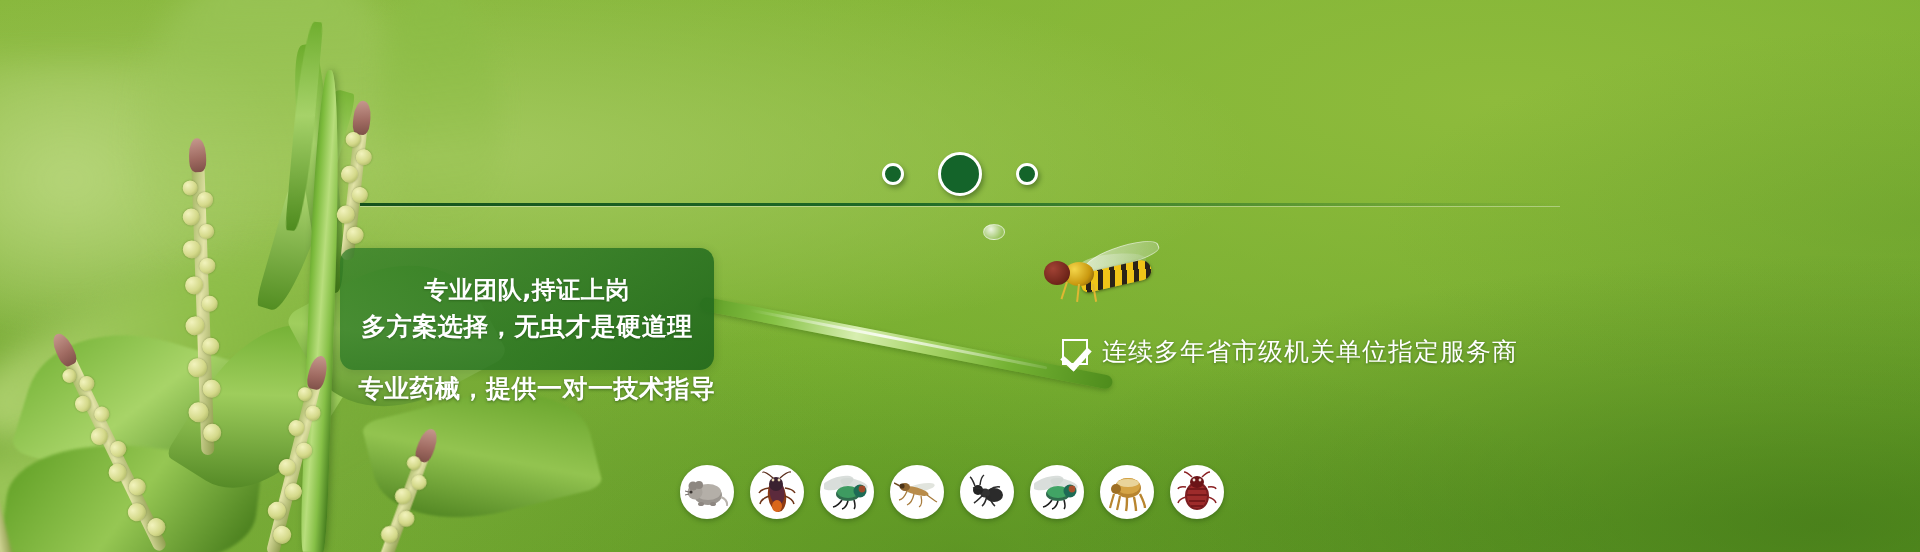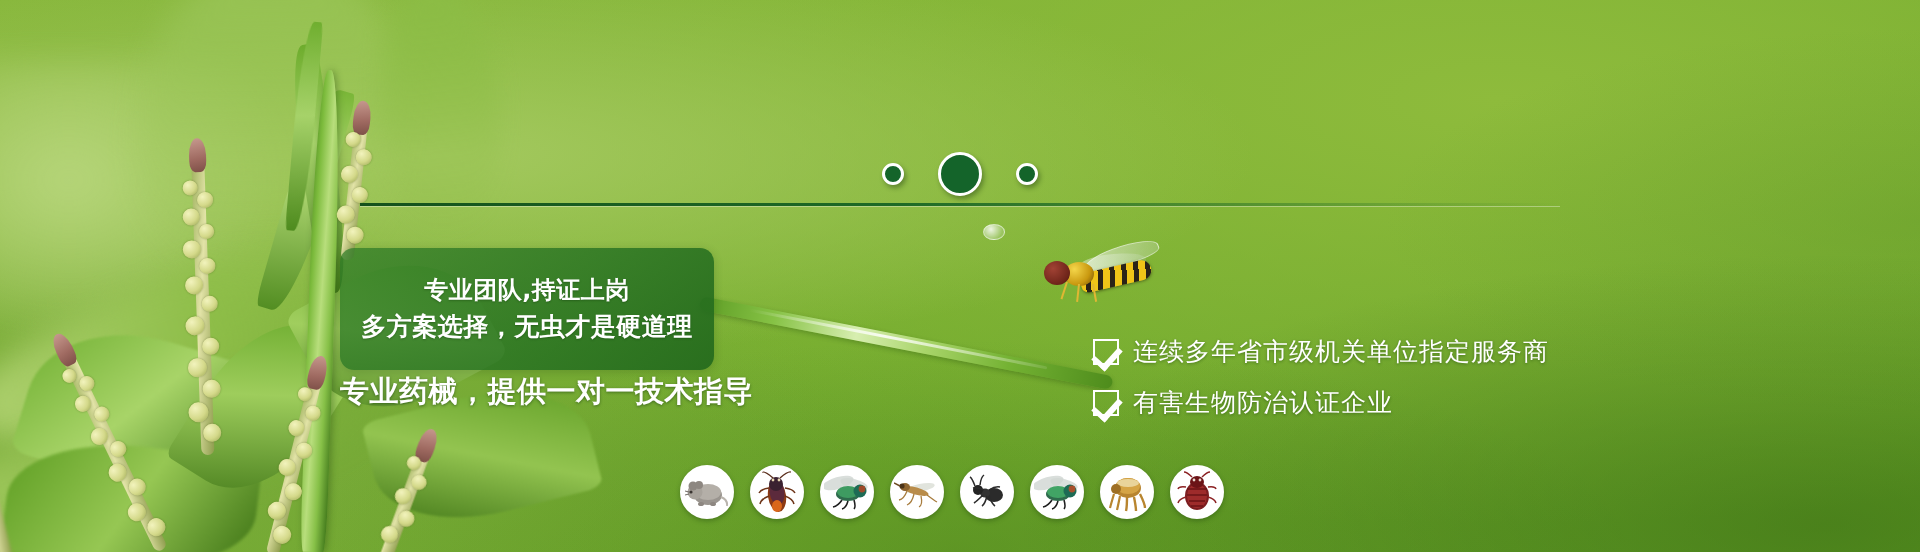--- a/index.html
+++ b/index.html
@@ -178,21 +178,21 @@
     letter-spacing:.5px;
     font-family:"DejaVu Sans","Liberation Sans",sans-serif;
     text-shadow:0 1px 2px rgba(15,50,10,.35);
   }
   .panel-line.l1{ font-size:24px; }
   .panel-line.l2{ font-size:25px; margin-top:6px; }
 
   
   .panel-extra{
     position:absolute; left:340px; top:372px; width:394px;
-    color:#ffffff; font-weight:700; font-size:29px;
+    color:#ffffff; font-weight:700; font-size:25px;
     text-align:center; white-space:nowrap;
     letter-spacing:.5px;
     font-family:"DejaVu Sans","Liberation Sans",sans-serif;
     text-shadow:0 1px 3px rgba(15,50,10,.5);
   }
 
   
   .leafline{
     position:absolute; left:700px; top:296px;
     width:420px; height:14px;
@@ -258,21 +258,21 @@
     background:radial-gradient(circle at 35% 30%,rgba(255,255,255,.85),rgba(210,235,200,.25) 70%);
     border:1px solid rgba(255,255,255,.55);
     filter:blur(.5px);
   }
 
   
   .checklist{
     position:absolute; left:1062px; top:335px;
     display:flex; flex-direction:column; gap:18px;
   }
-  .check-item{ display:flex; align-items:center; gap:14px;margin-left:31px; }
+  .check-item{ display:flex; align-items:center; gap:14px; }
   .cbox{
     position:relative; width:26px; height:26px; flex:0 0 26px;
     border:2px solid #ffffff;
   }
   .cbox:after{
     content:"";
     position:absolute; left:3px; top:1px;
     width:12px; height:22px;
     border-right:6px solid #ffffff;
     border-bottom:5px solid #ffffff;
@@ -422,24 +422,20 @@
     <div class="panel-line l1">专业团队,持证上岗</div>
     <div class="panel-line l2">多方案选择，无虫才是硬道理</div>
   </div>
   <div class="panel-extra">专业药械，提供一对一技术指导</div>
 
   <div class="checklist">
     <div class="check-item">
       <span class="cbox"></span>
       <span class="check-text">连续多年省市级机关单位指定服务商</span>
     </div>
-    <div class="check-item">
-      <span class="cbox"></span>
-      <span class="check-text">有害生物防治认证企业</span>
-    </div>
   </div>
 
   <div class="pests">
 
     <div class="pest">
       <svg width="44" height="38" viewBox="0 0 44 38">
         <ellipse cx="23" cy="22" rx="14" ry="10" fill="#9a958f"></ellipse>
         <ellipse cx="23" cy="19" rx="13" ry="8" fill="#b4afa8"></ellipse>
         <circle cx="10" cy="19" r="7.5" fill="#a8a39c"></circle>
         <circle cx="8" cy="13" r="4.5" fill="#8d8781"></circle>

